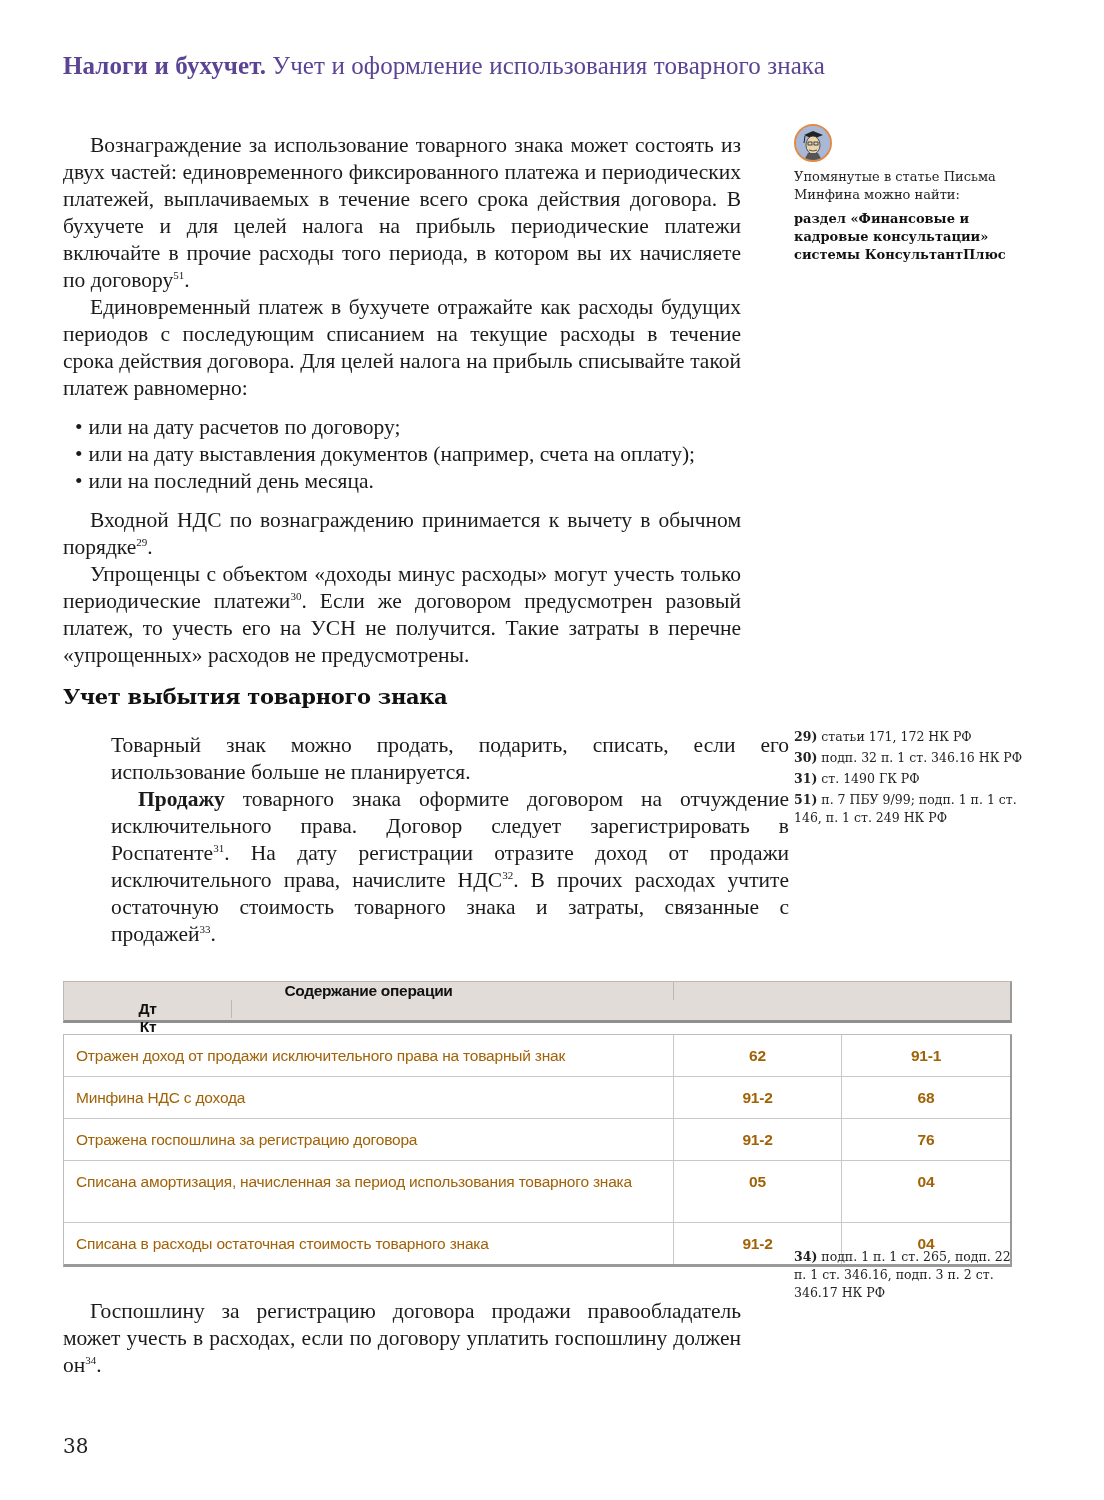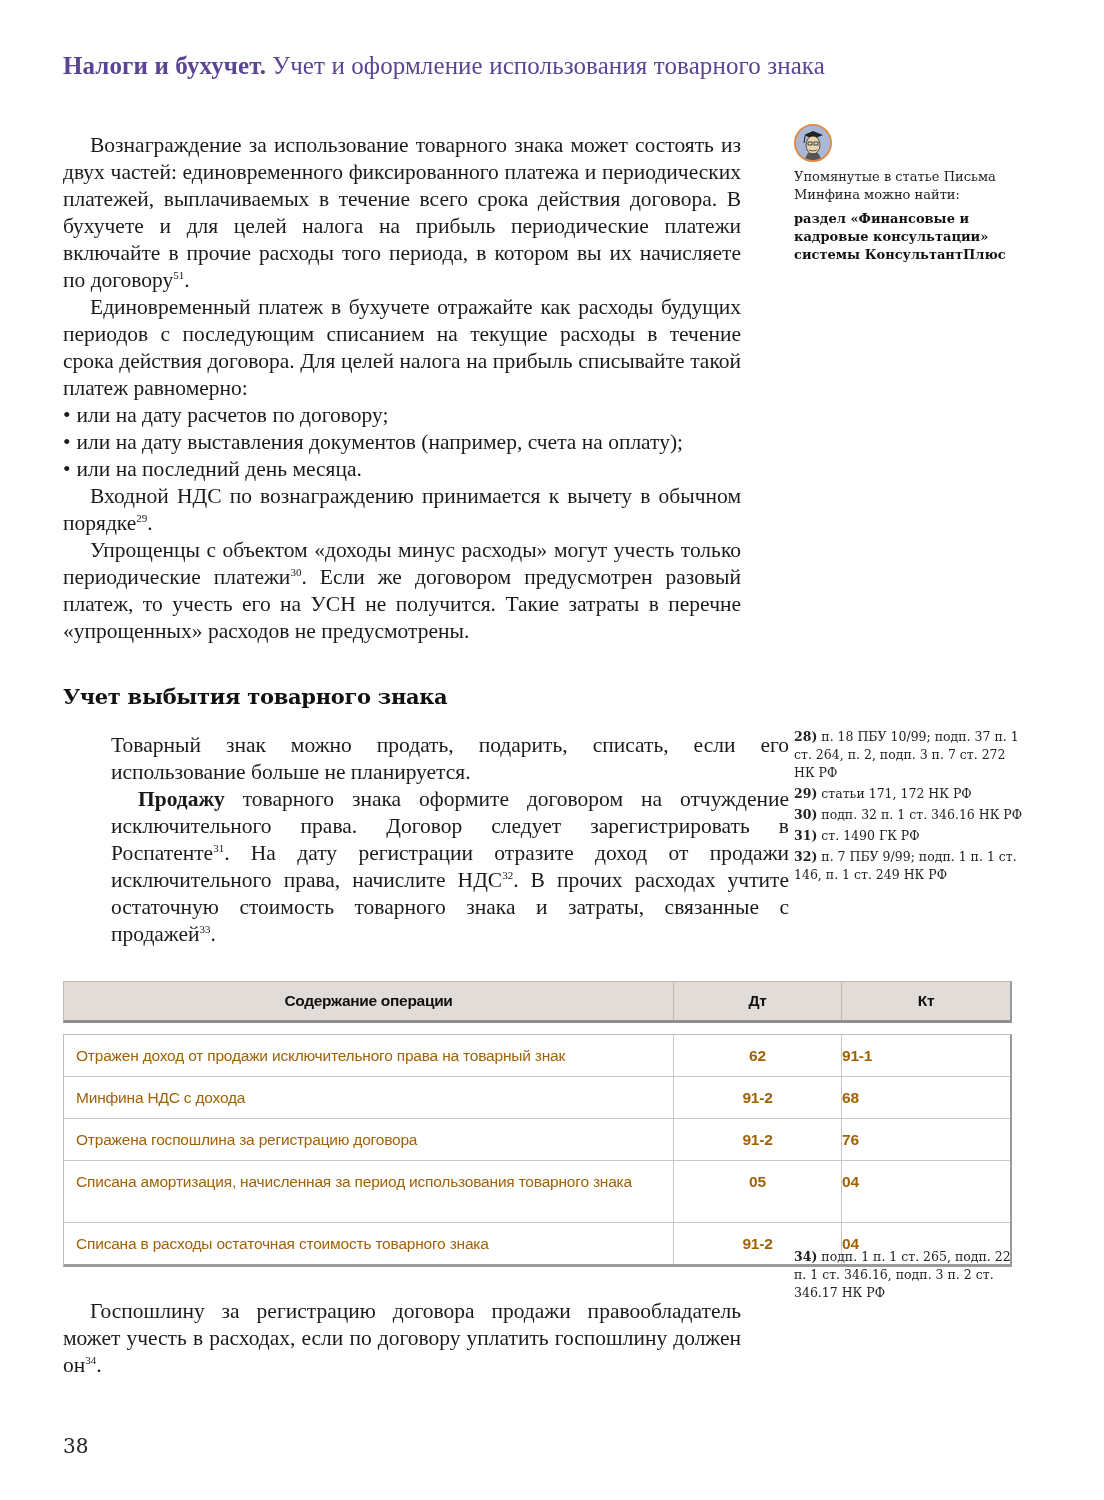--- a/index.html
+++ b/index.html
@@ -6,55 +6,55 @@
     body { width: 1104px; height: 1500px; position: relative; overflow: hidden;
            font-family: "DejaVu Serif", "Liberation Serif", serif; color: #1a1a1a; }
     .running-head { position: absolute; left: 63px; top: 52px; font-family: "Liberation Serif", serif;
                     font-size: 25px; color: #5b4494; letter-spacing: 0.1px; }
     .running-head b { font-weight: bold; }
 
     .main { position: absolute; left: 63px; width: 678px; font-family: "Liberation Serif", serif;
             font-size: 21.5px; line-height: 27px; text-align: justify; color: #1a1a1a; }
     .main p { margin: 0; }
     .main p.indent { text-indent: 27px; }
-    .main ul { list-style: none; margin: 0; padding: 0; font-family: Liberation Serif, serif; }
+    .main ul { list-style: none; margin: 12px; padding: 0; font-family: Liberation Serif, serif; }
     .main li { margin: 0; text-align: left; }
     .main li::before { content: "•"; margin-right: 6px; }
     sup { font-size: 11px; line-height: 0; vertical-align: 8px; }
 
     .section-title { position: absolute; left: 63px; top: 684px; font-family: "DejaVu Serif", serif;
                      font-weight: bold; font-size: 21px; color: #111; letter-spacing: -0.3px; }
 
     .sidebar { position: absolute; left: 794px; width: 240px; font-family: "DejaVu Serif", serif;
                font-size: 13px; line-height: 18px; color: #222; }
     .sidebar .bold { font-weight: bold; color: #111; }
     .avatar { position: absolute; left: 794px; top: 124px; width: 34px; height: 34px; border-radius: 50%;
               background: #a9b8d6; border: 2px solid #e08a45; overflow: hidden; }
     .footnotes { position: absolute; left: 794px; width: 230px; font-family: "DejaVu Serif", serif;
                  font-size: 12.5px; line-height: 18px; color: #222; }
     .footnotes .fn { margin-bottom: 3px; }
     .footnotes .fn b { font-weight: bold; }
     .thead-wrap { position: absolute; left: 63px; top: 981px; width: 946px; height: 38px; background: #e1dcd8;
                   border-top: 1px solid #bdb8b4; border-left: 1px solid #bdb8b4;
-                  border-right: 2px solid #9a9a9a; border-bottom: 3px solid #8f8f8f; display: flex; }
+                  border-right: 2px solid #9a9a9a; border-bottom: 3px solid #8f8f8f; display: flex; flex-direction: column; }
     .thead-wrap .th { display: flex; align-items: center; justify-content: center; font-weight: bold;
                       font-size: 15.5px; color: #111; font-family: "Liberation Sans", sans-serif;
                       letter-spacing: -0.3px; border-right: 1px solid #bdb8b4; box-sizing: border-box; }
     .thead-wrap .th:last-child { border-right: none; }
     .tbody-wrap { position: absolute; left: 63px; top: 1034px; width: 946px;
                   border-top: 1px solid #bdbdbd; border-left: 1px solid #bdbdbd;
                   border-right: 2px solid #9a9a9a; border-bottom: 3px solid #9a9a9a; }
     .tr { display: flex; border-bottom: 1px solid #c8c8c8; box-sizing: border-box; }
     .tr:last-child { border-bottom: none; }
     .td { box-sizing: border-box; font-family: "Liberation Sans", sans-serif; font-size: 15.5px;
           line-height: 21px; color: #a16207; border-right: 1px solid #c8c8c8; letter-spacing: -0.2px; }
     .td:last-child { border-right: none; }
     .td.desc { width: 610px; padding: 10px 12px 10px 12px; }
     .td.acct { width: 168px; text-align: center; font-weight: bold; padding-top: 10px; }
-    .td.acct2 { width: 168px; text-align: left; font-weight: bold; padding-top: 10px; }
+    .td.acct2 { width: 168px; text-align: center; font-weight: bold; padding-top: 10px; }
     .w-desc { width: 610px; } .w-dt { width: 168px; } .w-kt { width: 168px; }
 
     .page-number { position: absolute; left: 63px; top: 1434px; font-family: "DejaVu Serif", serif;
                    font-size: 20px; color: #222; }
   </style>
 </head>
 <body>
 
 <div class="running-head">
   <b>Налоги и бухучет.</b>
@@ -91,25 +91,24 @@
 </div>
 
 <div class="section-title">Учет выбытия товарного знака</div>
 
 <div class="main" style="top:732px;margin-left:48px;">
   <p>Товарный знак можно продать, подарить, списать, если его использование больше не планируется.</p>
   <p class="indent"><b>Продажу</b><span> товарного знака оформите договором на отчуждение исключительного права. Договор следует зарегистрировать в Роспатенте</span><sup>31</sup><span>. На дату регистрации отразите доход от продажи исключительного права, начислите НДС</span><sup>32</sup><span>. В прочих расходах учтите остаточную стоимость товарного знака и затраты, связанные с продажей</span><sup>33</sup>.</p>
 </div>
 
 <div class="footnotes" style="top:728px;">
-  <div class="fn"><b>28)</b> <span>п. 18 ПБУ 10/99; подп. 37 п. 1 ст. 264, п. 2, подп. 3 п. 7 ст. 272 НК РФ</span></div>
   <div class="fn"><b>29)</b> <span>статьи 171, 172 НК РФ</span></div>
   <div class="fn"><b>30)</b> <span>подп. 32 п. 1 ст. 346.16 НК РФ</span></div>
   <div class="fn"><b>31)</b> <span>ст. 1490 ГК РФ</span></div>
-  <div class="fn"><b>32)</b> <span>п. 7 ПБУ 9/99; подп. 1 п. 1 ст. 146, п. 1 ст. 249 НК РФ</span></div>
+  <div class="fn"><b>51)</b> <span>п. 7 ПБУ 9/99; подп. 1 п. 1 ст. 146, п. 1 ст. 249 НК РФ</span></div>
 </div>
 
 <div class="thead-wrap">
   <div class="th w-desc">Содержание операции</div>
   <div class="th w-dt">Дт</div>
   <div class="th w-kt">Кт</div>
 </div>
 
 <div class="tbody-wrap">
   <div class="tr" style="height:42px;">

